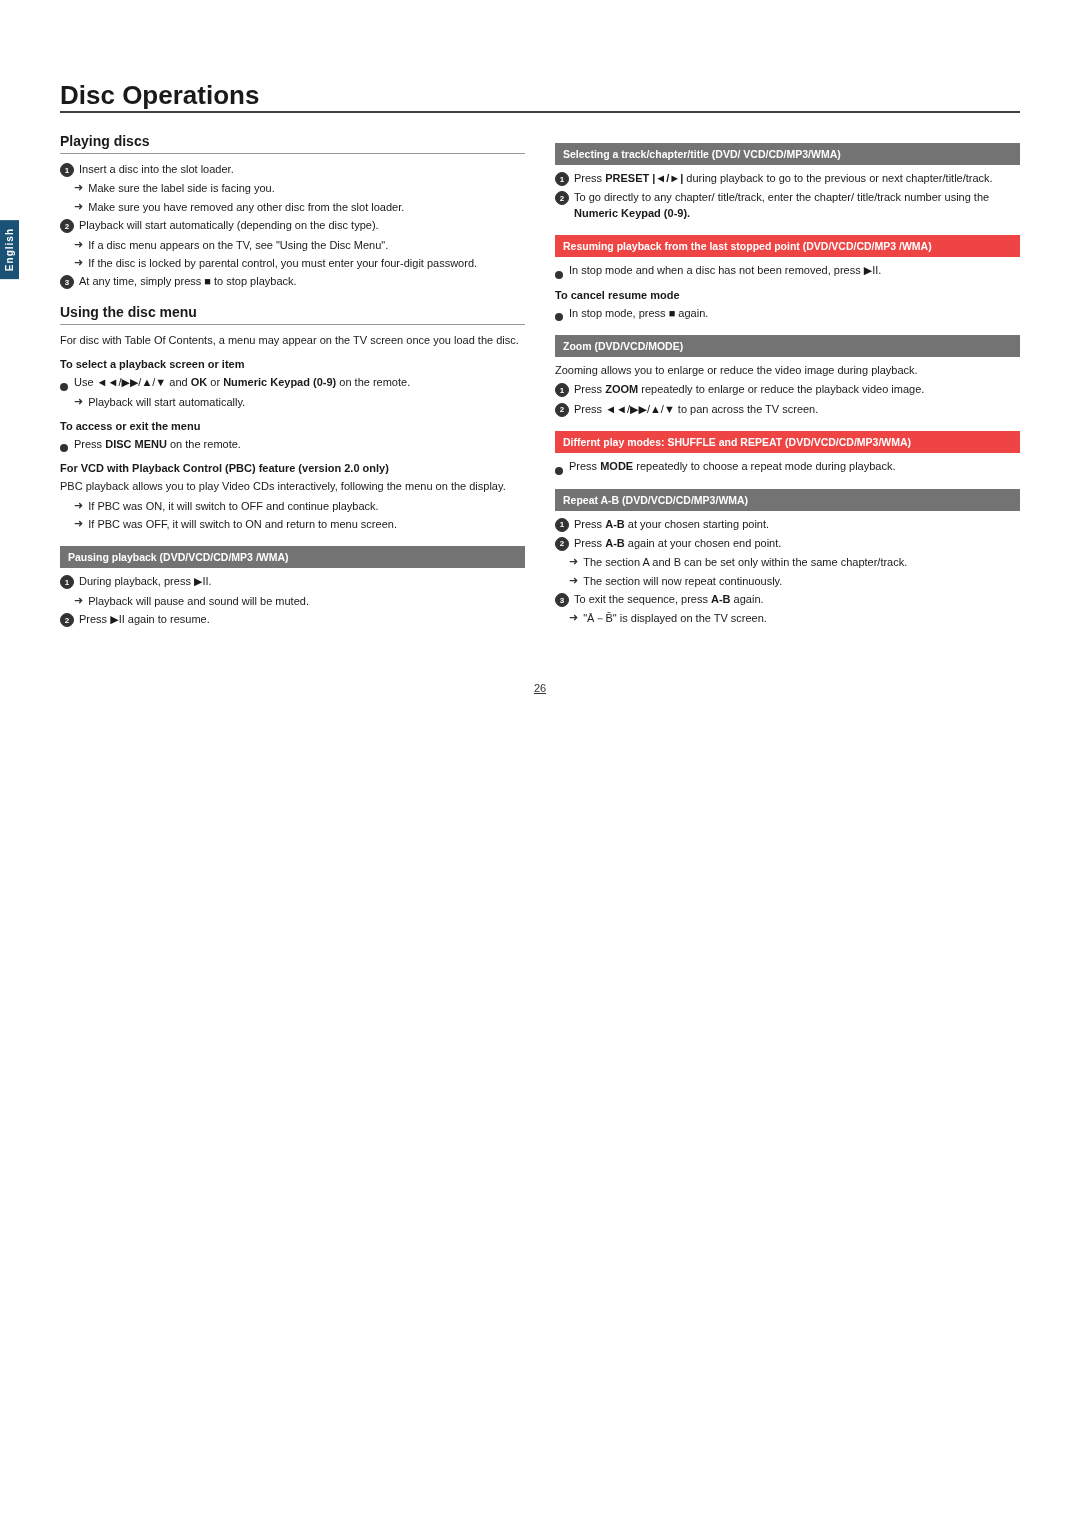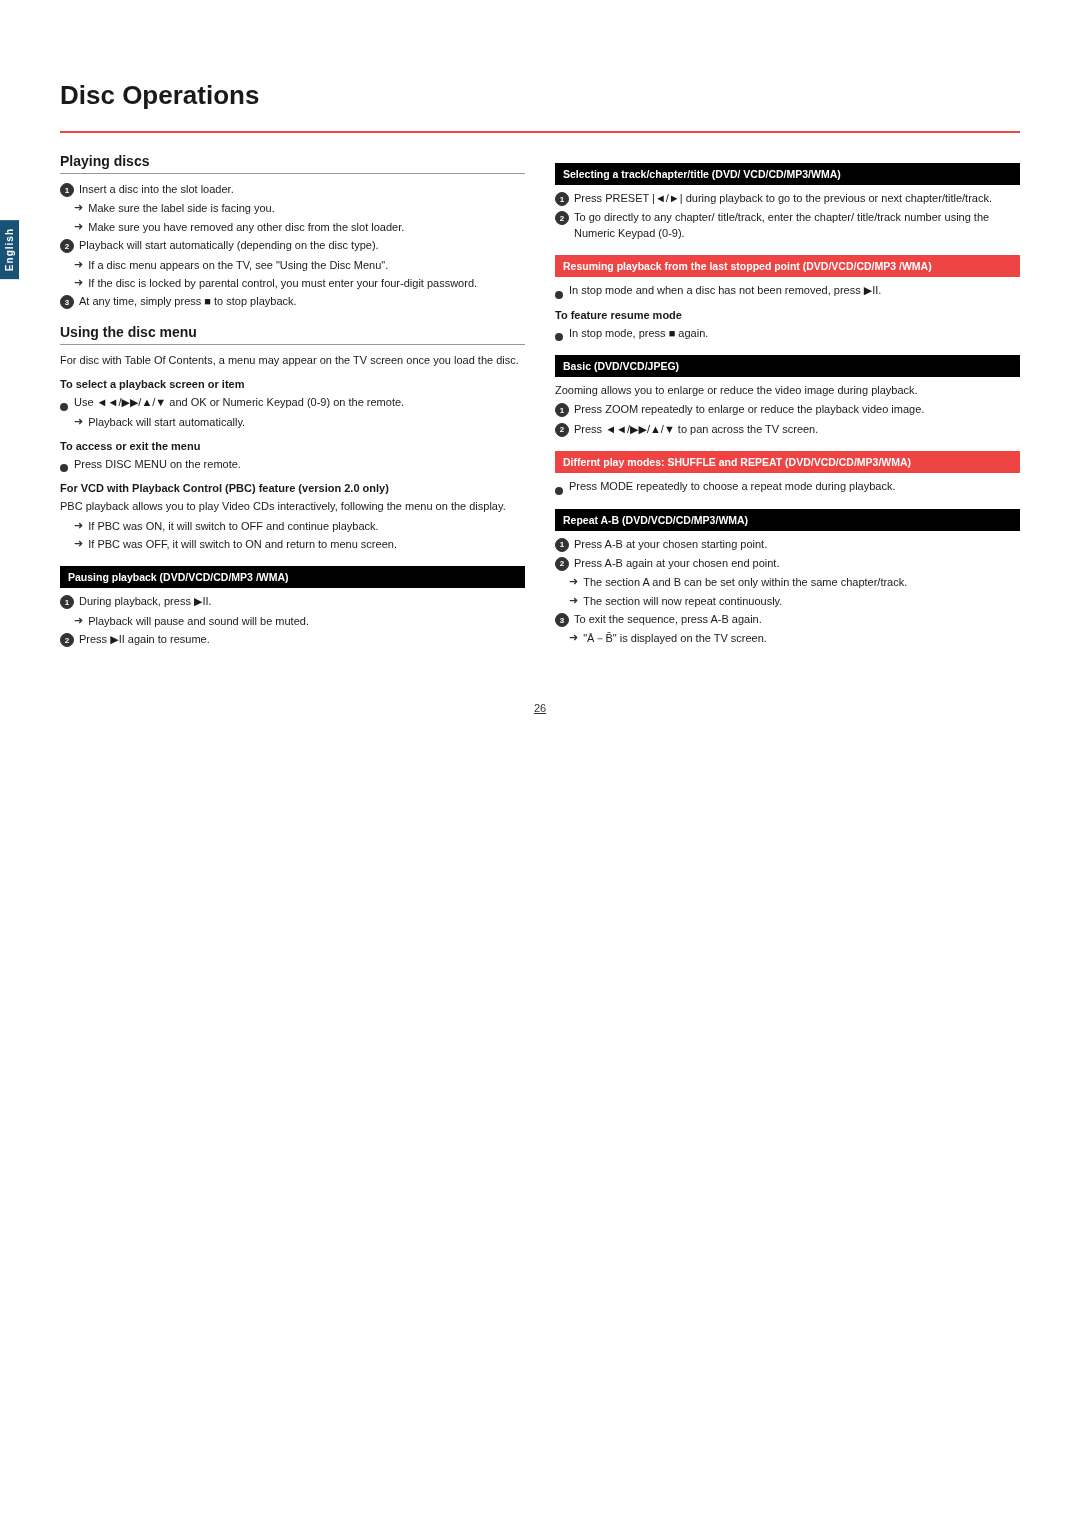--- a/index.html
+++ b/index.html
@@ -27,22 +27,22 @@
       writing-mode: vertical-rl;
       transform: rotate(180deg);
       padding: 8px 4px;
       letter-spacing: 1px;
     }
     .page-title {
       font-size: 26px;
       font-weight: bold;
       color: #1a1a1a;
       margin-bottom: 20px;
-      border-bottom: 2px solid #ef4444;
-      padding-bottom: 20px;
+      border-bottom: 2px solid #404040;
+      padding-bottom: 0;
     }
     .two-col {
       display: grid;
       grid-template-columns: 1fr 1fr;
       gap: 30px;
     }
     .left-col { }
     .right-col { }
     .section-title {
       font-size: 14px;
@@ -102,23 +102,23 @@
       margin-bottom: 3px;
       align-items: flex-start;
       padding-left: 14px;
     }
     .arrow {
       color: #333;
       margin-right: 5px;
       flex-shrink: 0;
     }
     .item-text { line-height: 1.4; }
-    .bold { font-weight: normal; }
+    .bold { font-weight: bold; }
     .highlight-box {
-      background: #000000;
+      background: #737373;
       color: white;
       padding: 5px 8px;
       font-size: 10.5px;
       font-weight: bold;
       margin-bottom: 6px;
       margin-top: 10px;
     }
     .highlight-box-dark {
       background: #ef4444;
       color: white;
@@ -257,29 +257,29 @@
       </div>
 
       <div class="section-block">
         <div class="highlight-box-dark">Resuming playback from the last stopped point (DVD/VCD/CD/MP3 /WMA)</div>
 
         <div class="bullet-item">
           <span class="bullet"></span>
           <span class="item-text">In stop mode and when a disc has not been removed, press ▶II.</span>
         </div>
 
-        <div class="subsection-title">To feature resume mode</div>
+        <div class="subsection-title">To cancel resume mode</div>
         <div class="bullet-item">
           <span class="bullet"></span>
           <span class="item-text">In stop mode, press ■ again.</span>
         </div>
       </div>
 
       <div class="section-block">
-        <div class="highlight-box">Basic (DVD/VCD/JPEG)</div>
+        <div class="highlight-box">Zoom (DVD/VCD/MODE)</div>
         <p class="item-text">Zooming allows you to enlarge or reduce the video image during playback.</p>
 
         <div class="numbered-item">
           <span class="num-circle num-filled">1</span>
           <span class="item-text">Press <span class="bold">ZOOM</span> repeatedly to enlarge or reduce the playback video image.</span>
         </div>
 
         <div class="numbered-item">
           <span class="num-circle num-filled">2</span>
           <span class="item-text">Press ◄◄/▶▶/▲/▼ to pan across the TV screen.</span>

